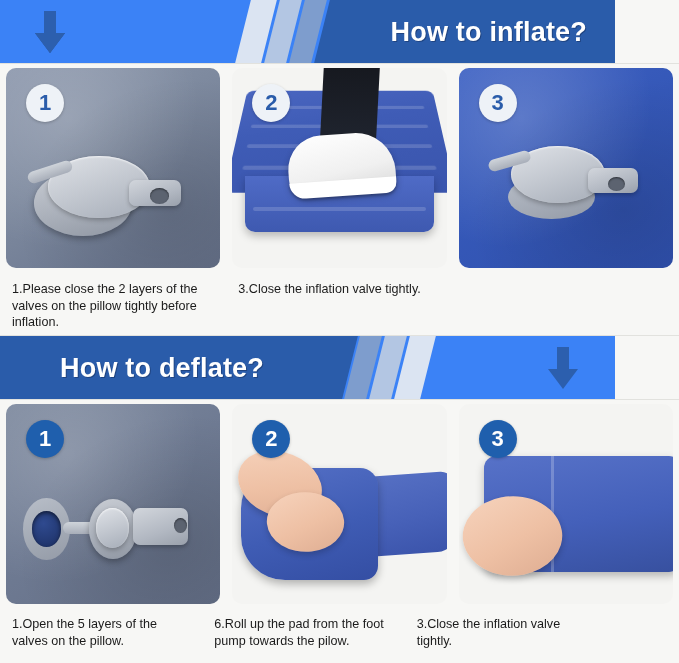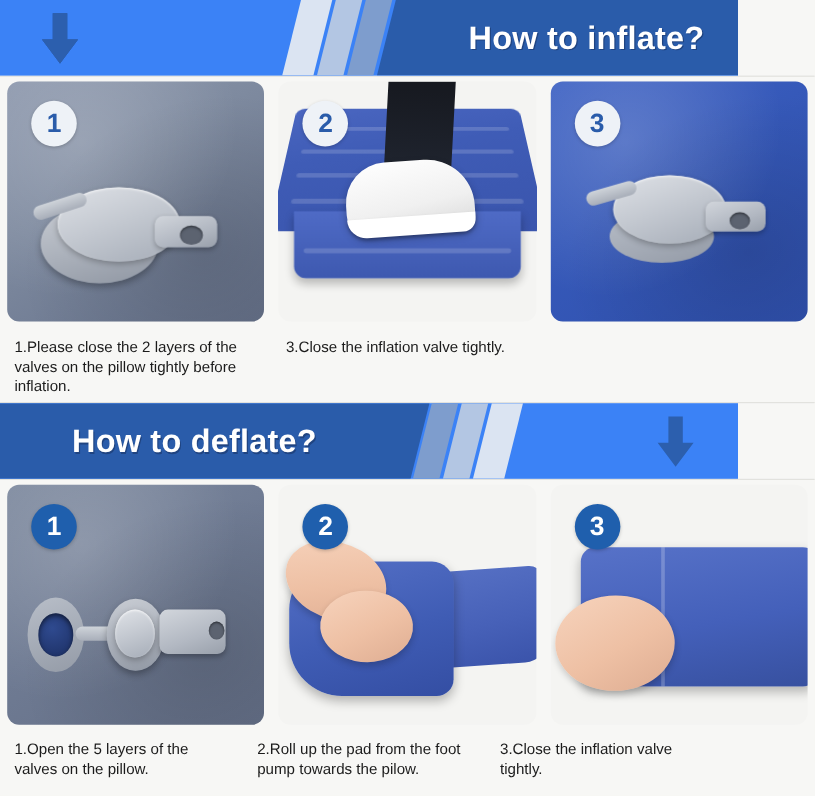--- a/index.html
+++ b/index.html
@@ -337,17 +337,17 @@
         <div class="hand" style="left:2%;top:46%;width:46%;height:40%;transform:rotate(-10deg);"></div>
         <div class="badge solid">
           <span>3</span>
         </div>
       </div>
     </div>
   </div>
 
   <div class="caption-row">
     <div class="caption r2">1.Open the 5 layers of the valves on the pillow.</div>
-    <div class="caption r2">2.Roll up the pad from the foot pump towards the pilow.</div>
+    <div class="caption r2">6.Roll up the pad from the foot pump towards the pilow.</div>
     <div class="caption r2">3.Close the inflation valve tightly.</div>
   </div>
 
 </div>
 
 </body></html>

